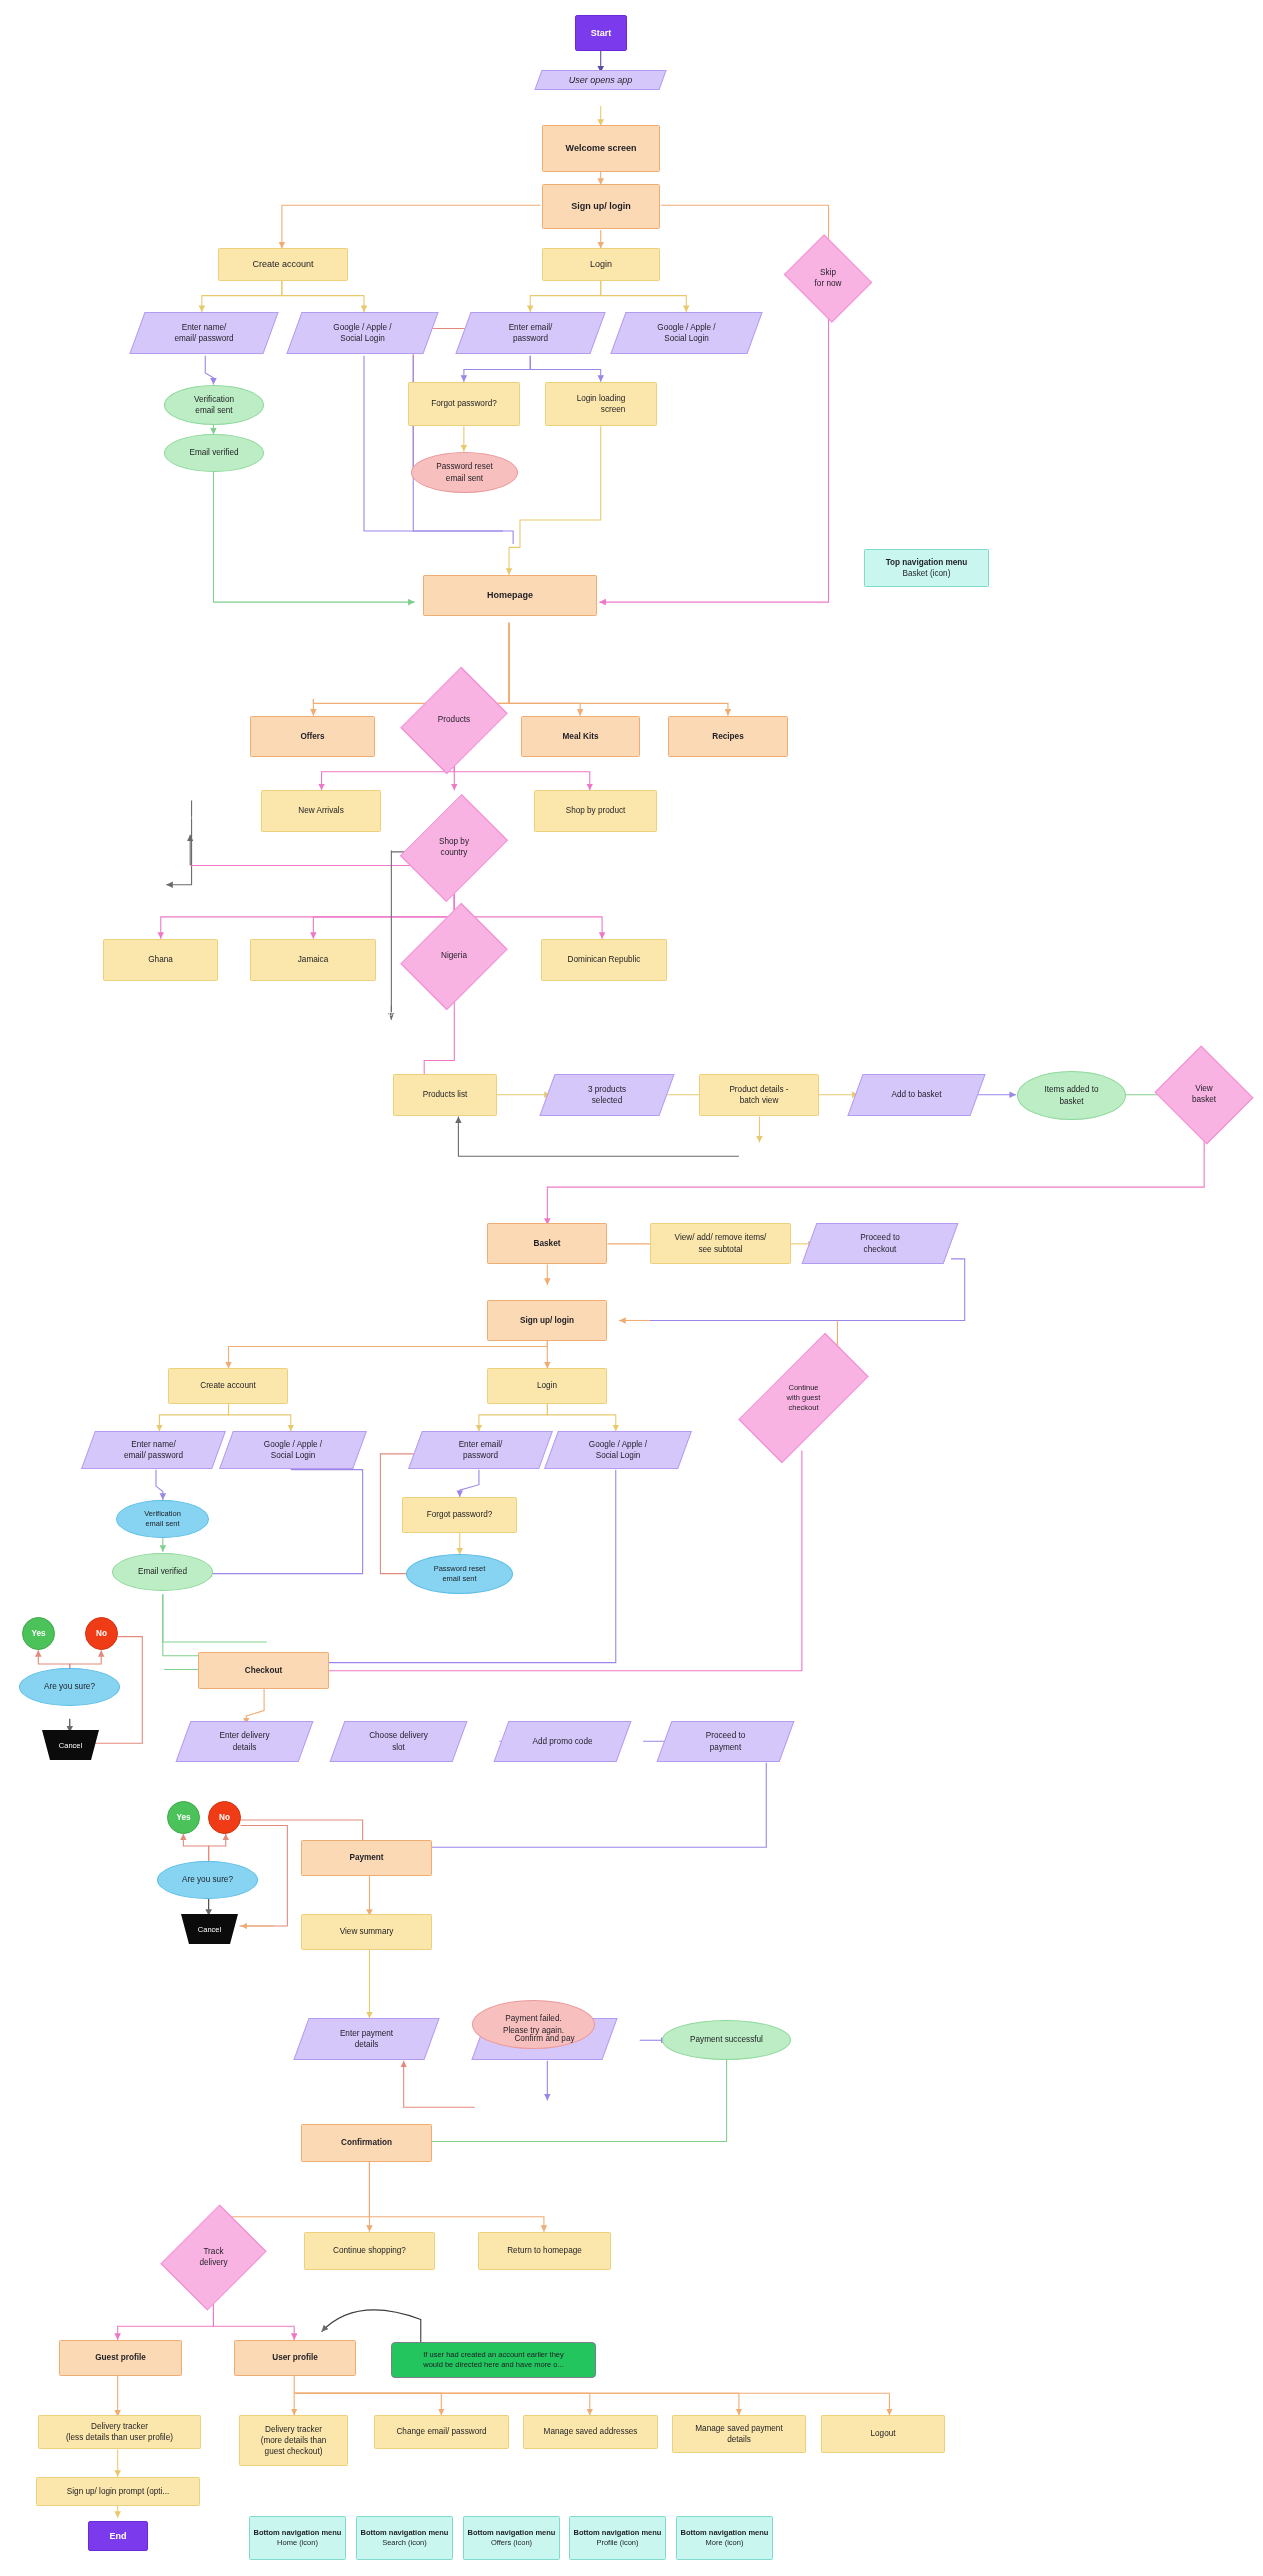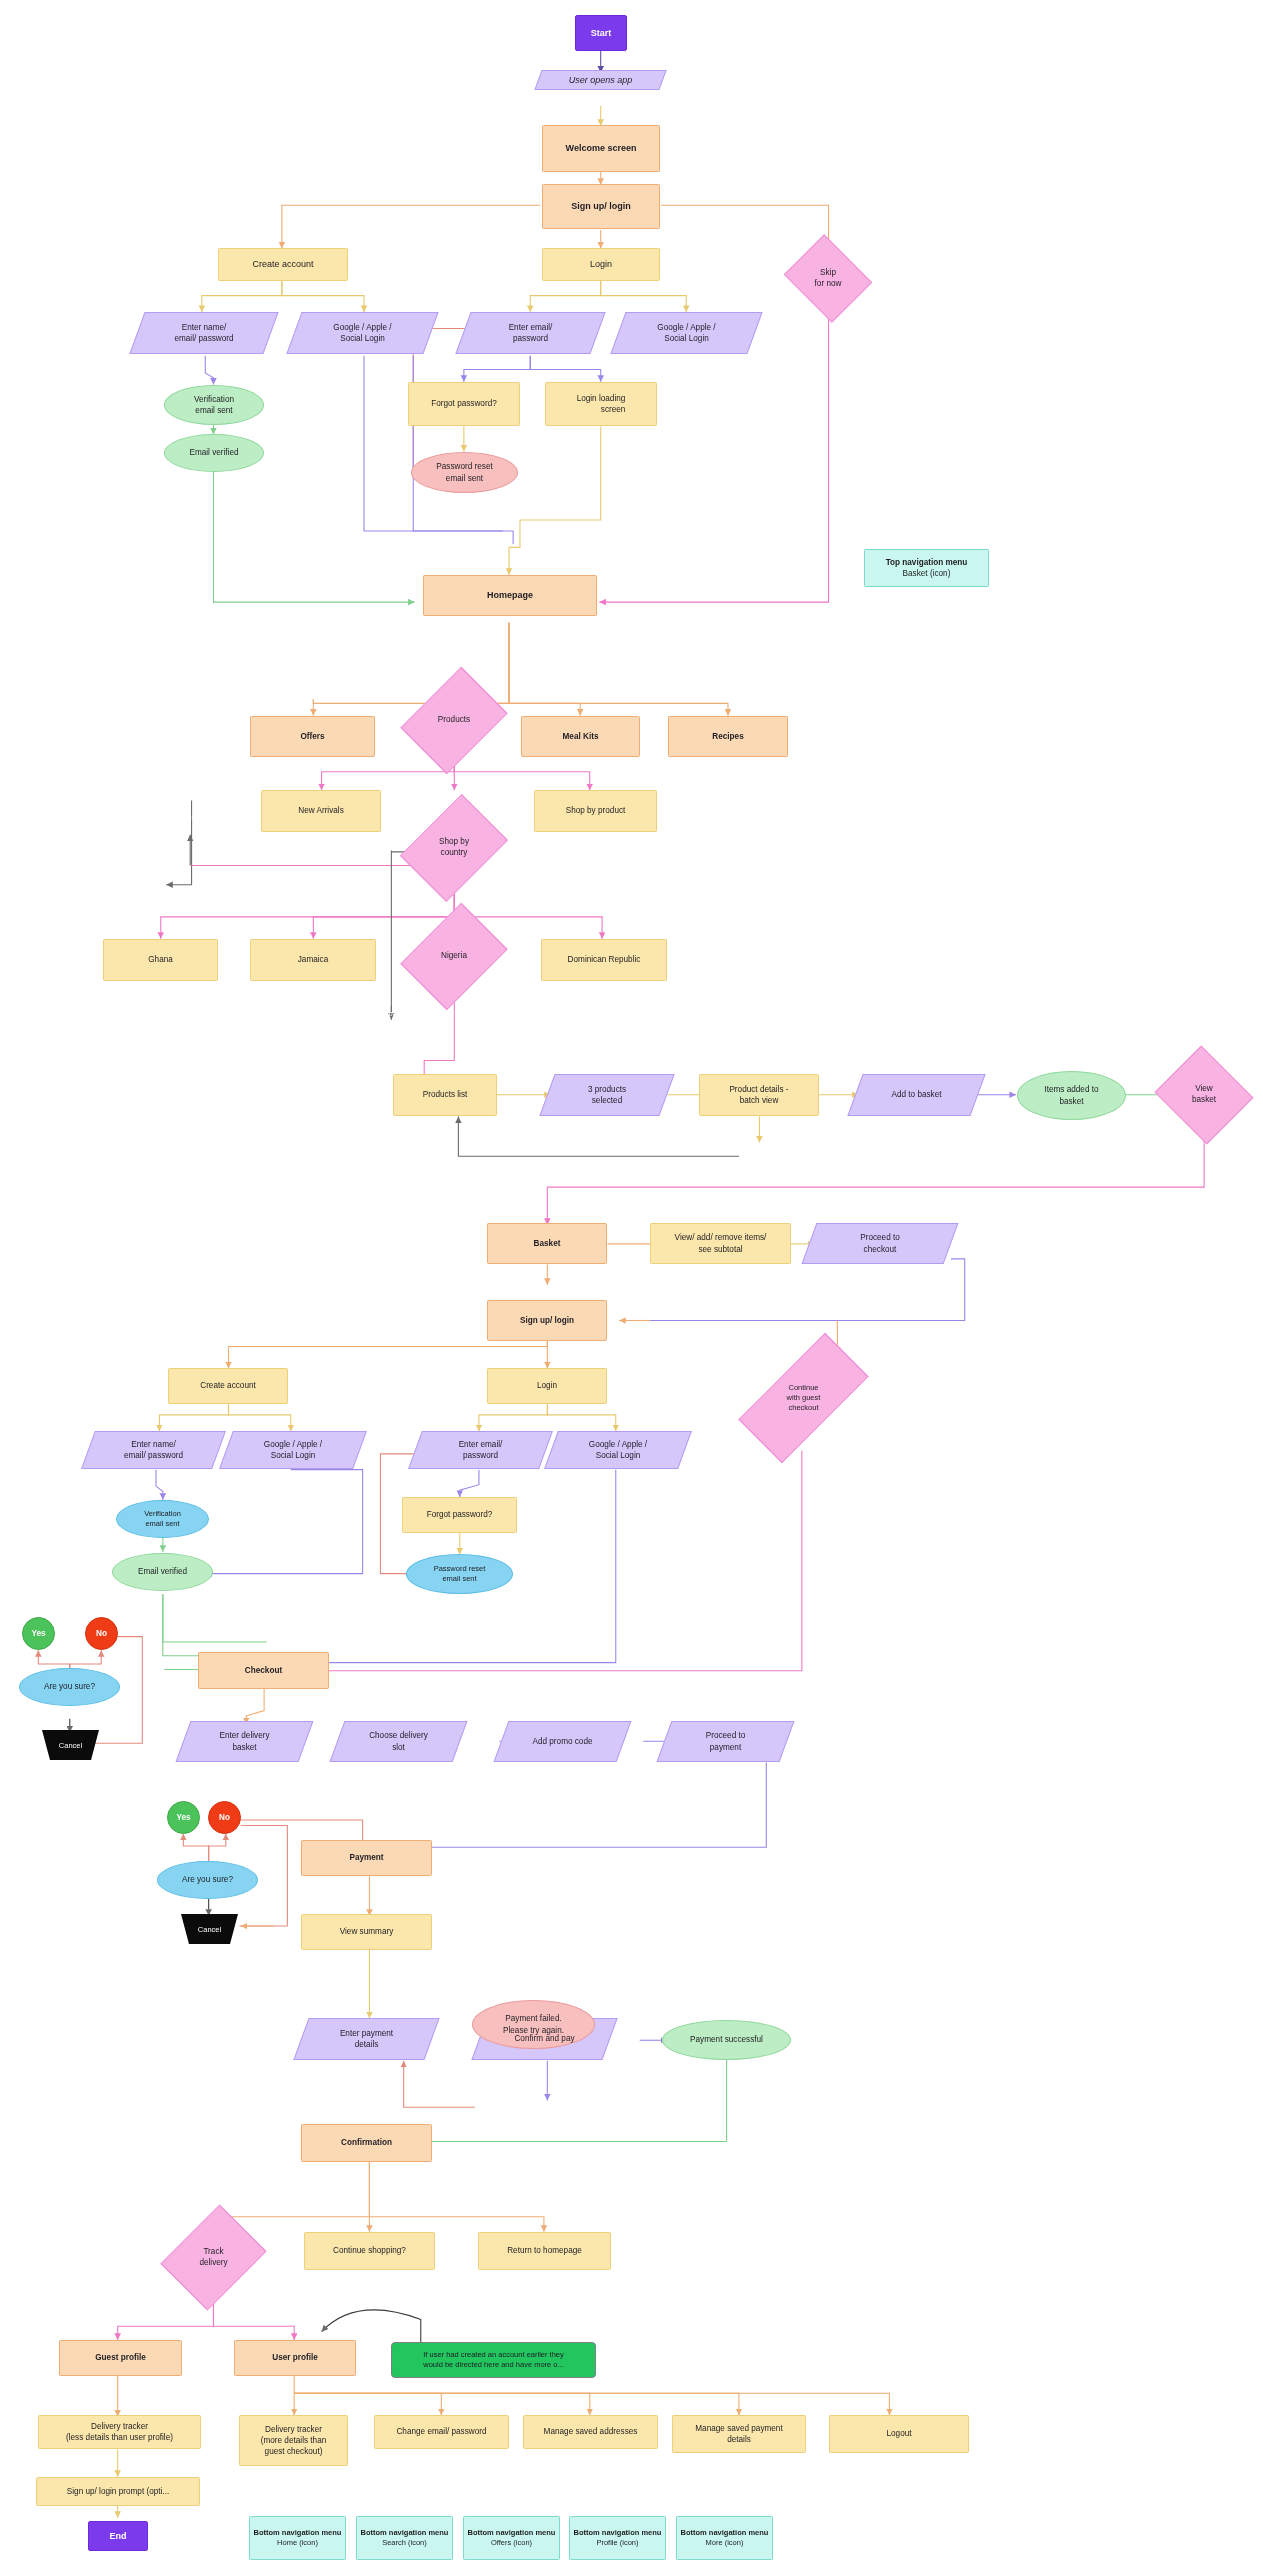--- a/index.html
+++ b/index.html
@@ -480,21 +480,21 @@
     <span class="lbl">Cancel</span>
   </div>
 
   <div class="node process fs12" style="left:198px;top:1652px;width:131px;height:37px;">
     <span class="lbl">Checkout</span>
   </div>
 
   <div class="para fs12" style="left:183px;top:1721px;width:123px;height:41px;">
     <div class="skewbox"></div>
     <div class="ptxt">Enter delivery
-basket</div>
+details</div>
   </div>
   <div class="para fs12" style="left:337px;top:1721px;width:123px;height:41px;">
     <div class="skewbox"></div>
     <div class="ptxt">Choose delivery
 slot</div>
   </div>
   <div class="para fs12" style="left:501px;top:1721px;width:123px;height:41px;">
     <div class="skewbox"></div>
     <div class="ptxt">Add promo code</div>
   </div>
@@ -580,21 +580,21 @@
   <div class="node subproc fs12" style="left:374px;top:2415px;width:135px;height:34px;">
     <span class="lbl">Change email/ password</span>
   </div>
   <div class="node subproc fs12" style="left:523px;top:2415px;width:135px;height:34px;">
     <span class="lbl">Manage saved addresses</span>
   </div>
   <div class="node subproc fs12" style="left:672px;top:2415px;width:134px;height:38px;">
     <span class="lbl">Manage saved payment
 details</span>
   </div>
-  <div class="node subproc fs12" style="left:821px;top:2415px;width:140px;height:38px;margin-left:8px;">
+  <div class="node subproc fs12" style="left:821px;top:2415px;width:124px;height:38px;">
     <span class="lbl">Logout</span>
   </div>
 
   <div class="node subproc fs12" style="left:36px;top:2477px;width:164px;height:29px;">
     <span class="lbl">Sign up/ login prompt (opti...</span>
   </div>
   <div class="node term fs13" style="left:88px;top:2521px;width:60px;height:30px;">
     <span class="lbl">End</span>
   </div>
 

